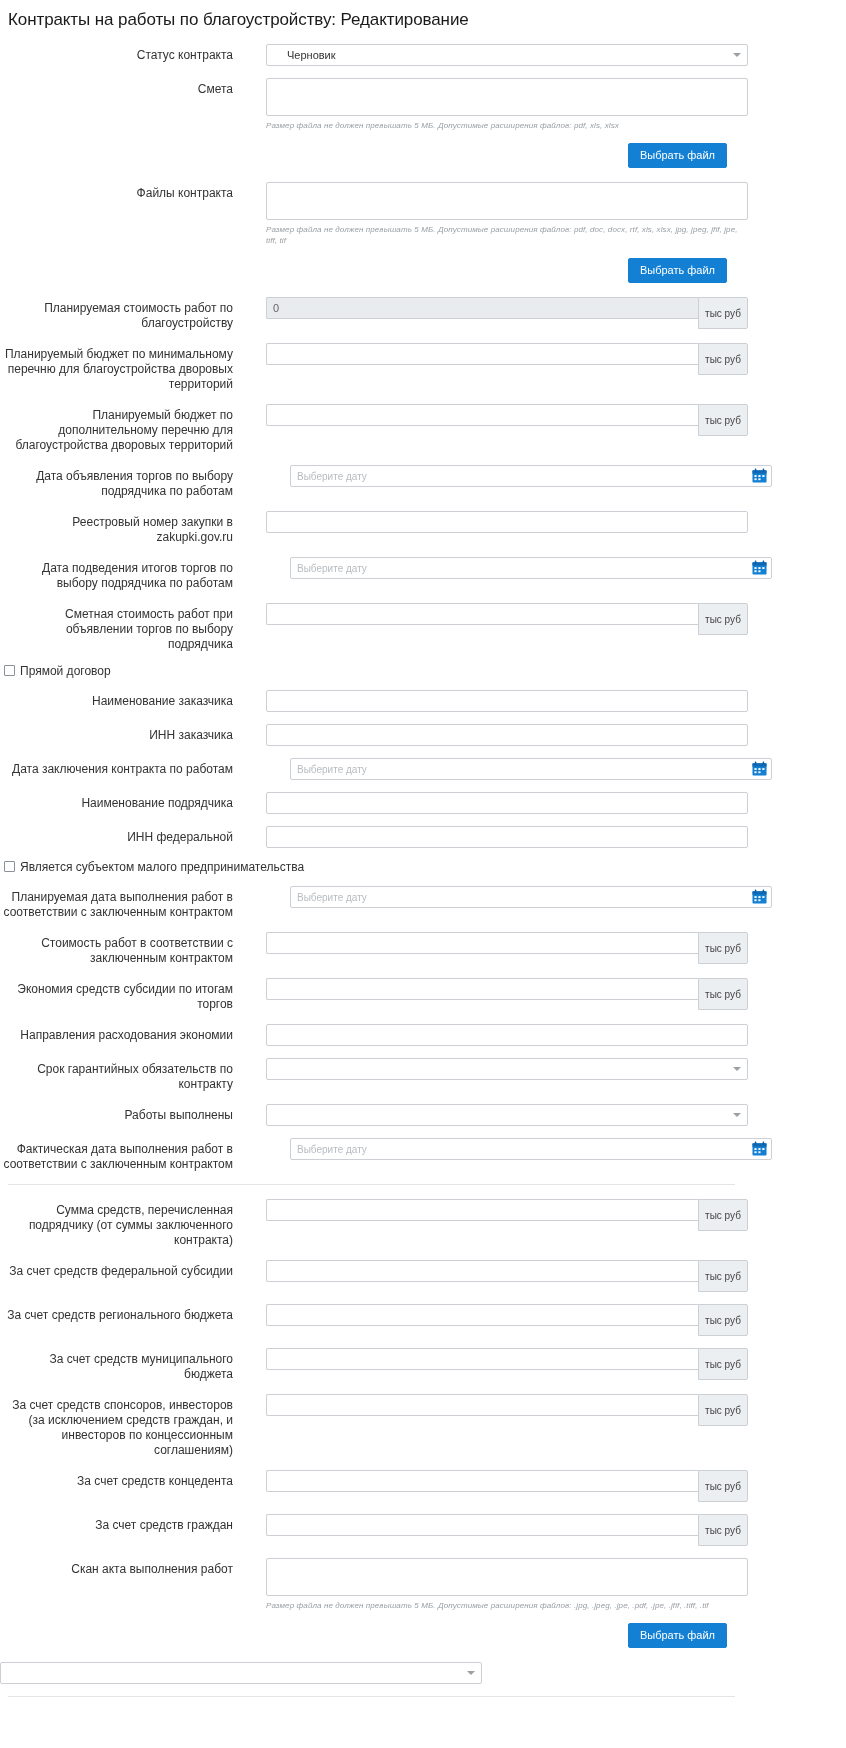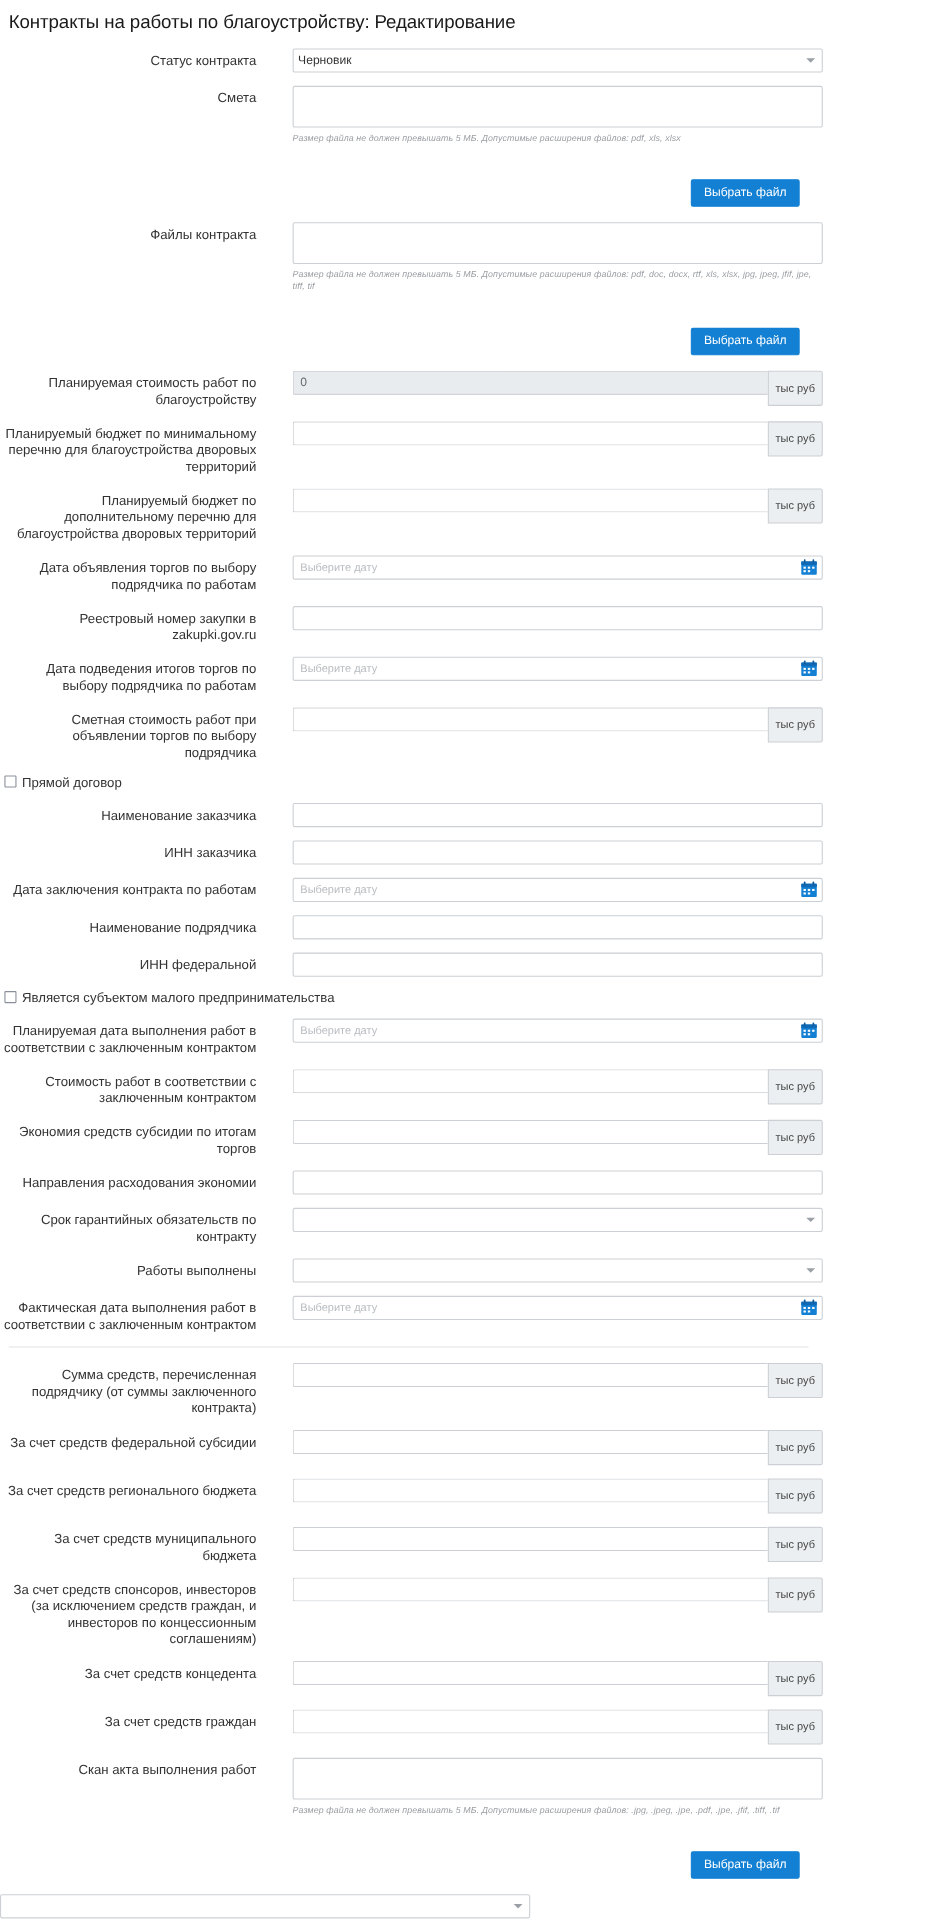--- a/index.html
+++ b/index.html
@@ -111,41 +111,41 @@
   }
 
   
   .sel-wrap { position: relative; width: 100%; }
   .sel {
     width: 100%;
     height: 22px;
     border: 1px solid #ccd0d4;
     border-radius: 2px;
     background: #fff;
-    padding: 2px 22px 2px 4px;
+    padding: 2px 22px 2px 20px;
     font-size: 11px;
     color: #333;
     font-family: "Liberation Sans", sans-serif;
     appearance: none;
     -webkit-appearance: none;
     outline: none;
   }
   .caret {
     position: absolute;
     right: 7px; top: 50%;
     margin-top: -2px;
     width: 0; height: 0;
     border-left: 4px solid transparent;
     border-right: 4px solid transparent;
     border-top: 4px solid #9aa0a6;
     pointer-events: none;
   }
 
   
-  .date-wrap { position: relative; width: 100%; }
+  .date-wrap { position: relative; width: 100%; margin-left: 24px; }
   .date-wrap .txt { padding-right: 26px; }
   .cal-icon {
     position: absolute;
     right: 5px; top: 3px;
     width: 15px; height: 15px;
     pointer-events: none;
   }
 
   
   .chk-row {
@@ -180,21 +180,20 @@
   .btn-primary {
     background: #1380d4;
     color: #ffffff;
     border: 1px solid #1380d4;
     border-radius: 2px;
     font-family: "Liberation Sans", sans-serif;
     font-size: 11px;
     padding: 5px 11px;
     cursor: pointer;
     line-height: 13px;
-    margin-top: 20px;
   }
 
   
   .divider {
     width: 727px;
     height: 1px;
     background: #e2e4e6;
     margin: 10px 0 14px 8px;
   }
 

